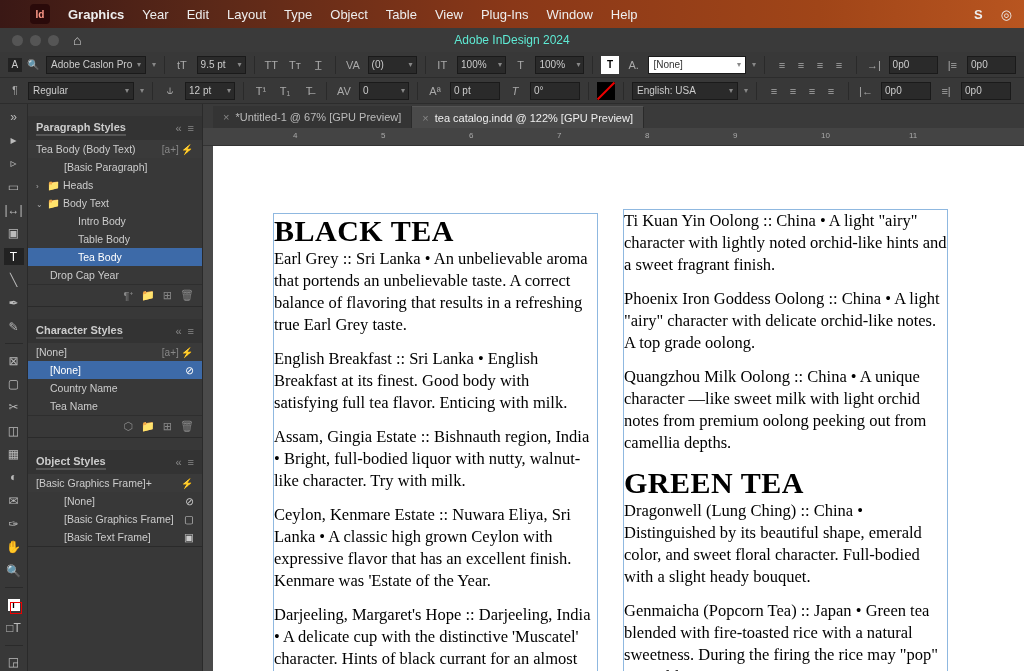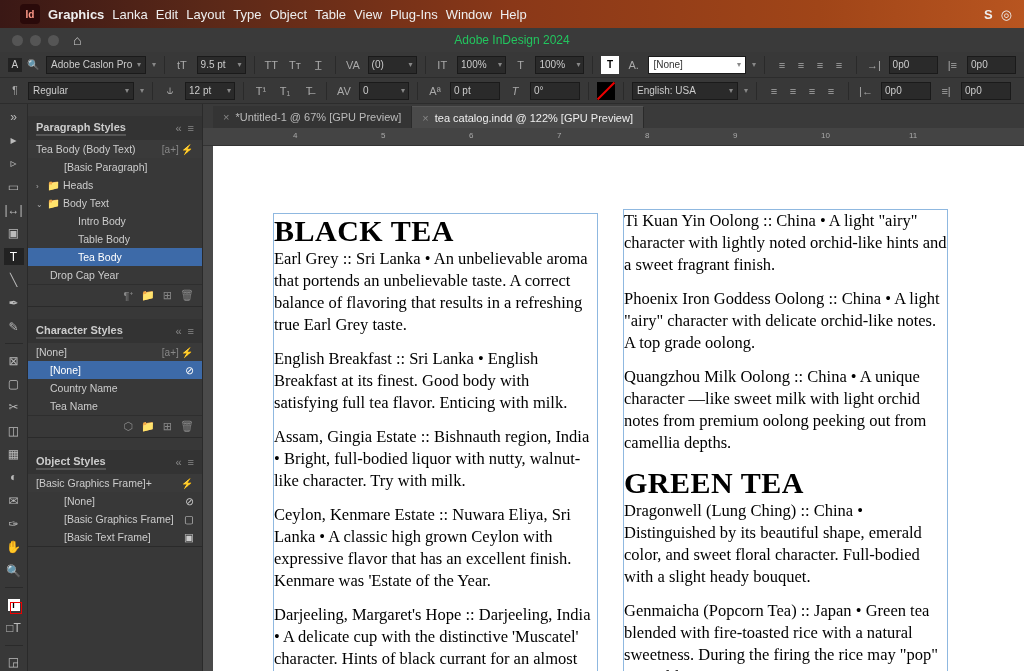--- a/index.html
+++ b/index.html
@@ -1,29 +1,29 @@
 <!DOCTYPE html>
 <html><head>
 <meta charset="utf-8">
 <style>
 * { margin: 0; padding: 0; box-sizing: border-box; font-family: "Helvetica Neue", Arial, sans-serif; }
 body { background: #323232; width: 1024px; height: 671px; overflow: hidden; color: #ccc; font-size: 11px; }
 
 
-.menubar { height: 28px; background: linear-gradient(to right, #3a1815 0%, #5a2818 20%, #8a3818 50%, #a04518 80%, #b85520 100%); display: flex; align-items: center; padding: 0 12px; gap: 8px; color: #eee; font-size: 13px; }
+.menubar { height: 28px; background: linear-gradient(to right, #3a1815 0%, #5a2818 20%, #8a3818 50%, #a04518 80%, #b85520 100%); display: flex; align-items: center; padding: 0 12px; gap: 18px; color: #eee; font-size: 13px; }
 .menubar .app-icon { width: 20px; height: 20px; background: #2a0a0a; border-radius: 4px; display: flex; align-items: center; justify-content: center; font-weight: bold; font-size: 10px; color: #ff9a8a; }
 .menubar .item { cursor: default; }
 .menubar .spacer { flex: 1; }
 
 
 .window-title { height: 24px; background: #3a3a3a; display: flex; align-items: center; position: relative; }
 .traffic-lights { display: flex; gap: 7px; padding-left: 12px; }
 .traffic-lights span { width: 11px; height: 11px; border-radius: 50%; background: #555; }
 .home-icon { margin-left: 14px; color: #ccc; font-size: 14px; }
-.win-title-text { position: absolute; left: 50%; transform: translateX(-50%); color: #22c55e; font-size: 12px; text-align: right; }
+.win-title-text { position: absolute; left: 50%; transform: translateX(-50%); color: #5eead4; font-size: 12px; text-align: right; }
 
 
 .control-row { height: 26px; background: #383838; border-bottom: 1px solid #2c2c2c; display: flex; align-items: center; padding: 0 8px; gap: 6px; font-size: 10px; }
 .ctrl-a { width: 14px; height: 14px; background: #222; display: flex; align-items: center; justify-content: center; font-size: 10px; }
 .search-icon { color: #aaa; }
 .font-dd { flex: 0 0 100px; height: 18px; background: #2a2a2a; border: 1px solid #1a1a1a; display: flex; align-items: center; padding: 0 4px; justify-content: space-between; }
 .small-field { width: 50px; height: 18px; background: #2a2a2a; border: 1px solid #1a1a1a; display: flex; align-items: center; padding: 0 3px; justify-content: space-between; font-size: 10px; gap: 8px; }
 .toolbtn { width: 18px; height: 18px; display: flex; align-items: center; justify-content: center; color: #aaa; font-size: 11px; }
 .toolbtn-group { display: flex; gap: 1px; }
 .divider-v { width: 1px; height: 18px; background: #2a2a2a; margin: 0 2px; }
@@ -70,21 +70,21 @@
 .text-col p { font-size: 16.5px; line-height: 22px; margin-bottom: 12px; font-family: "Adobe Caslon Pro", "Garamond", "Georgia", serif; }
 .chevron { font-size: 8px; color: #888; }
 </style>
 </head>
 <body>
 
 <div class="menubar">
   <span></span>
   <span class="app-icon">Id</span>
   <span class="item" style="font-weight:600">Graphics</span>
-  <span class="item">Lanka</span>
+  <span class="item">Year</span>
   <span class="item">Edit</span>
   <span class="item">Layout</span>
   <span class="item">Type</span>
   <span class="item">Object</span>
   <span class="item">Table</span>
   <span class="item">View</span>
   <span class="item">Plug-Ins</span>
   <span class="item">Window</span>
   <span class="item">Help</span>
   <span class="spacer"></span>

